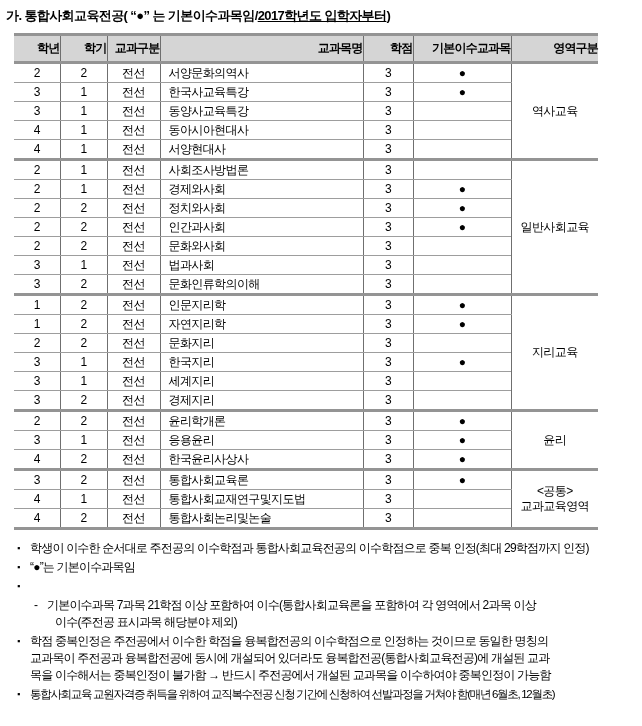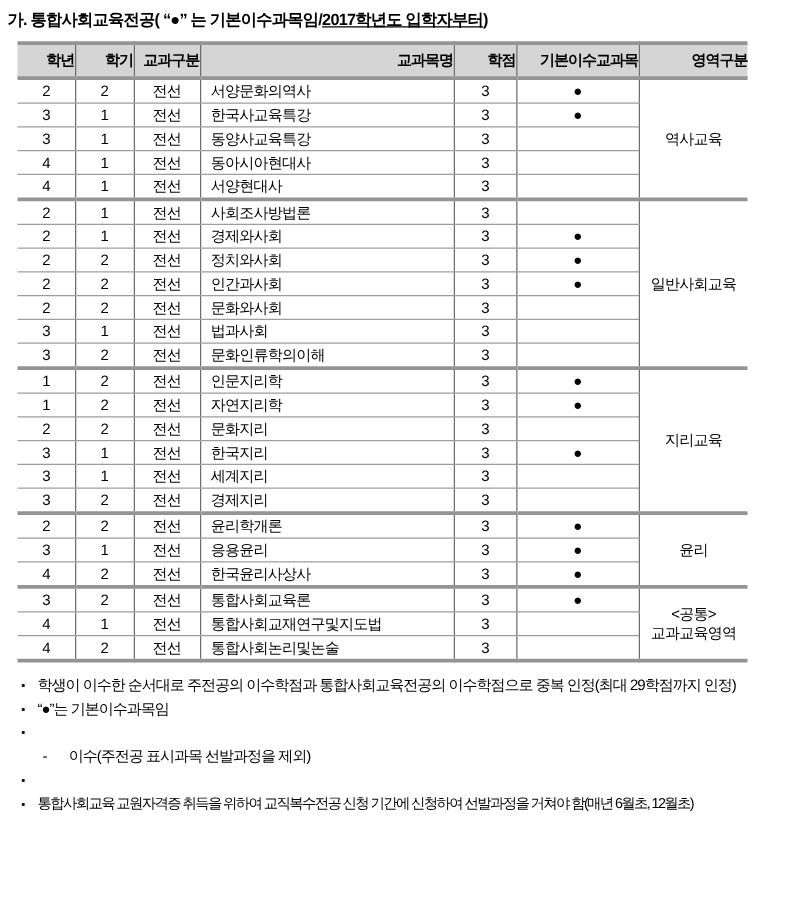--- a/index.html
+++ b/index.html
@@ -307,25 +307,31 @@
         <div class="content">
           <div>“●”는 기본이수과목임</div>
         </div>
       </div>
       <div class="note">
         <span class="marker square">▪</span>
       </div>
       <div class="note sub">
         <span class="marker">-</span>
         <div class="content">
-          <div class="cont-1">이수(주전공 표시과목 선발과정을 제외)</div>
+          <div>기본이수과목 7과목 21학점 이상 포함하여 이수(통합사회교육론을 포함하여 각 영역에서 2과목 이상</div>
+          <div class="cont-1">이수(주전공 표시과목 해당분야 제외)</div>
         </div>
       </div>
       <div class="note">
         <span class="marker square">▪</span>
+        <div class="content">
+          <div>학점 중복인정은 주전공에서 이수한 학점을 융복합전공의 이수학점으로 인정하는 것이므로 동일한 명칭의</div>
+          <div>교과목이 주전공과 융복합전공에 동시에 개설되어 있더라도 융복합전공(통합사회교육전공)에 개설된 교과</div>
+          <div>목을 이수해서는 중복인정이 불가함 → 반드시 주전공에서 개설된 교과목을 이수하여야 중복인정이 가능함</div>
+        </div>
       </div>
       <div class="note condensed">
         <span class="marker square">▪</span>
         <div class="content">
           <div>통합사회교육 교원자격증 취득을 위하여 교직복수전공 신청 기간에 신청하여 선발과정을 거쳐야 함(매년 6월초, 12월초)</div>
         </div>
       </div>
     </div>
 
 </div>

